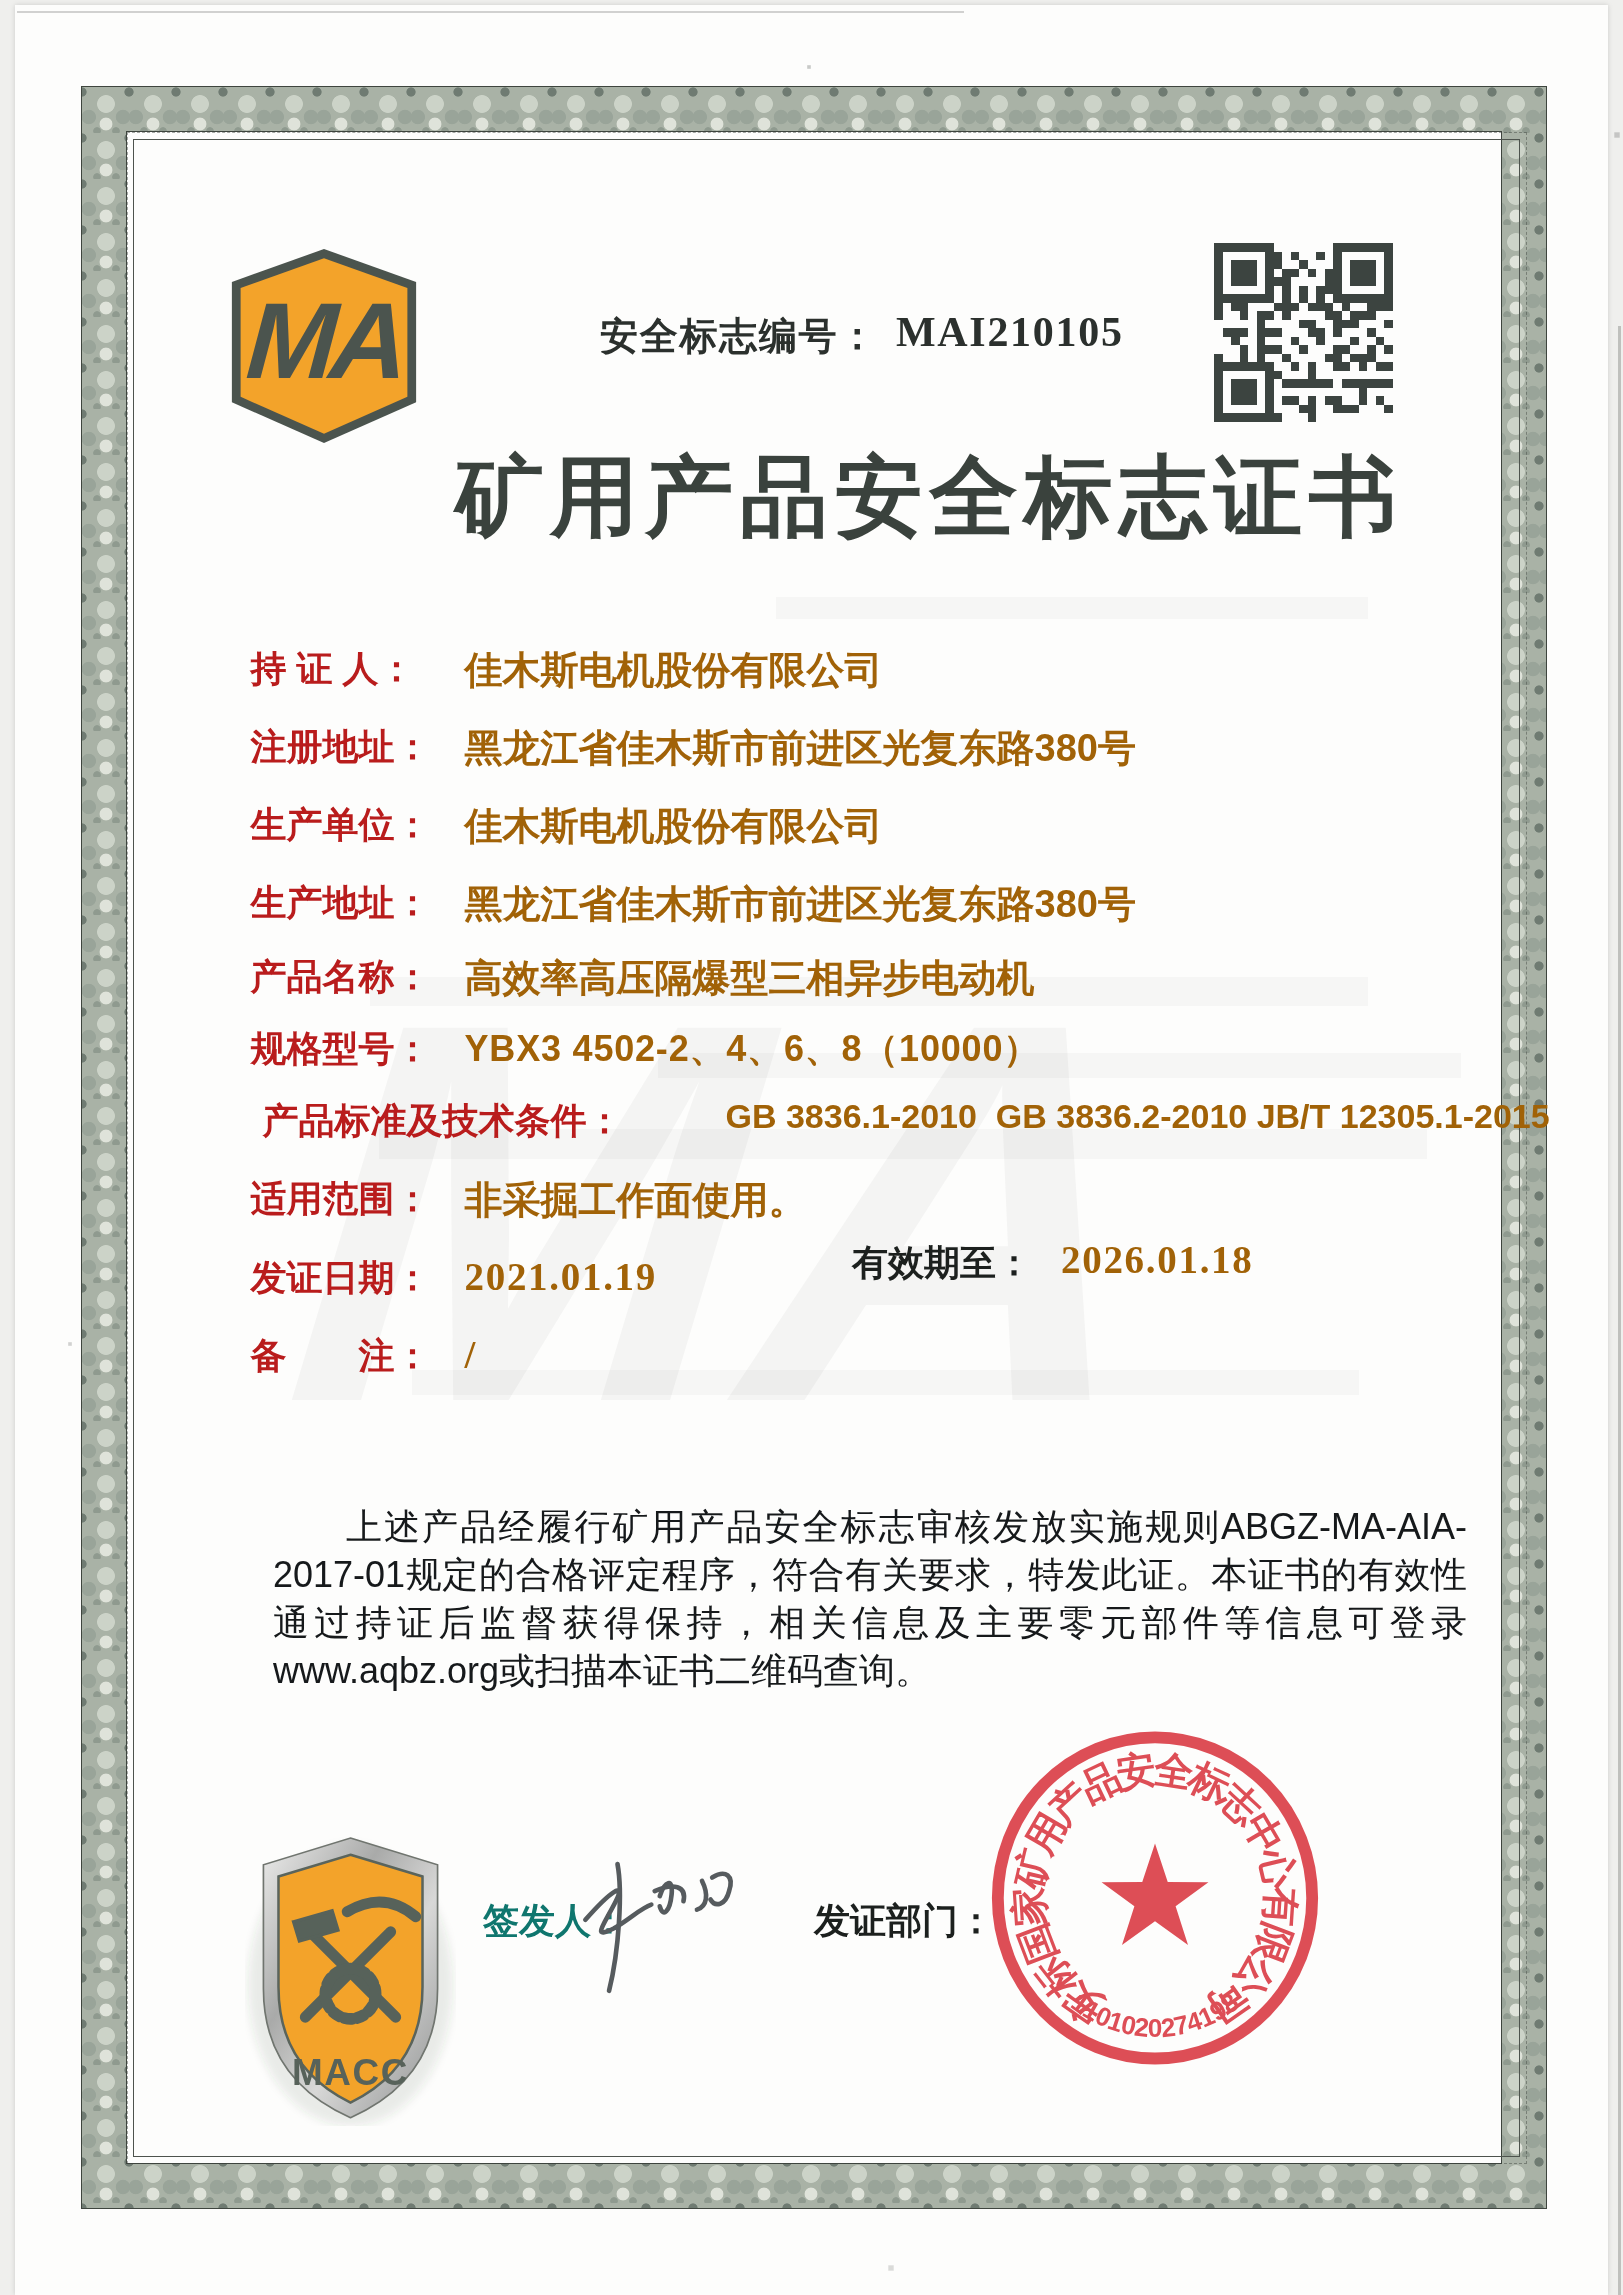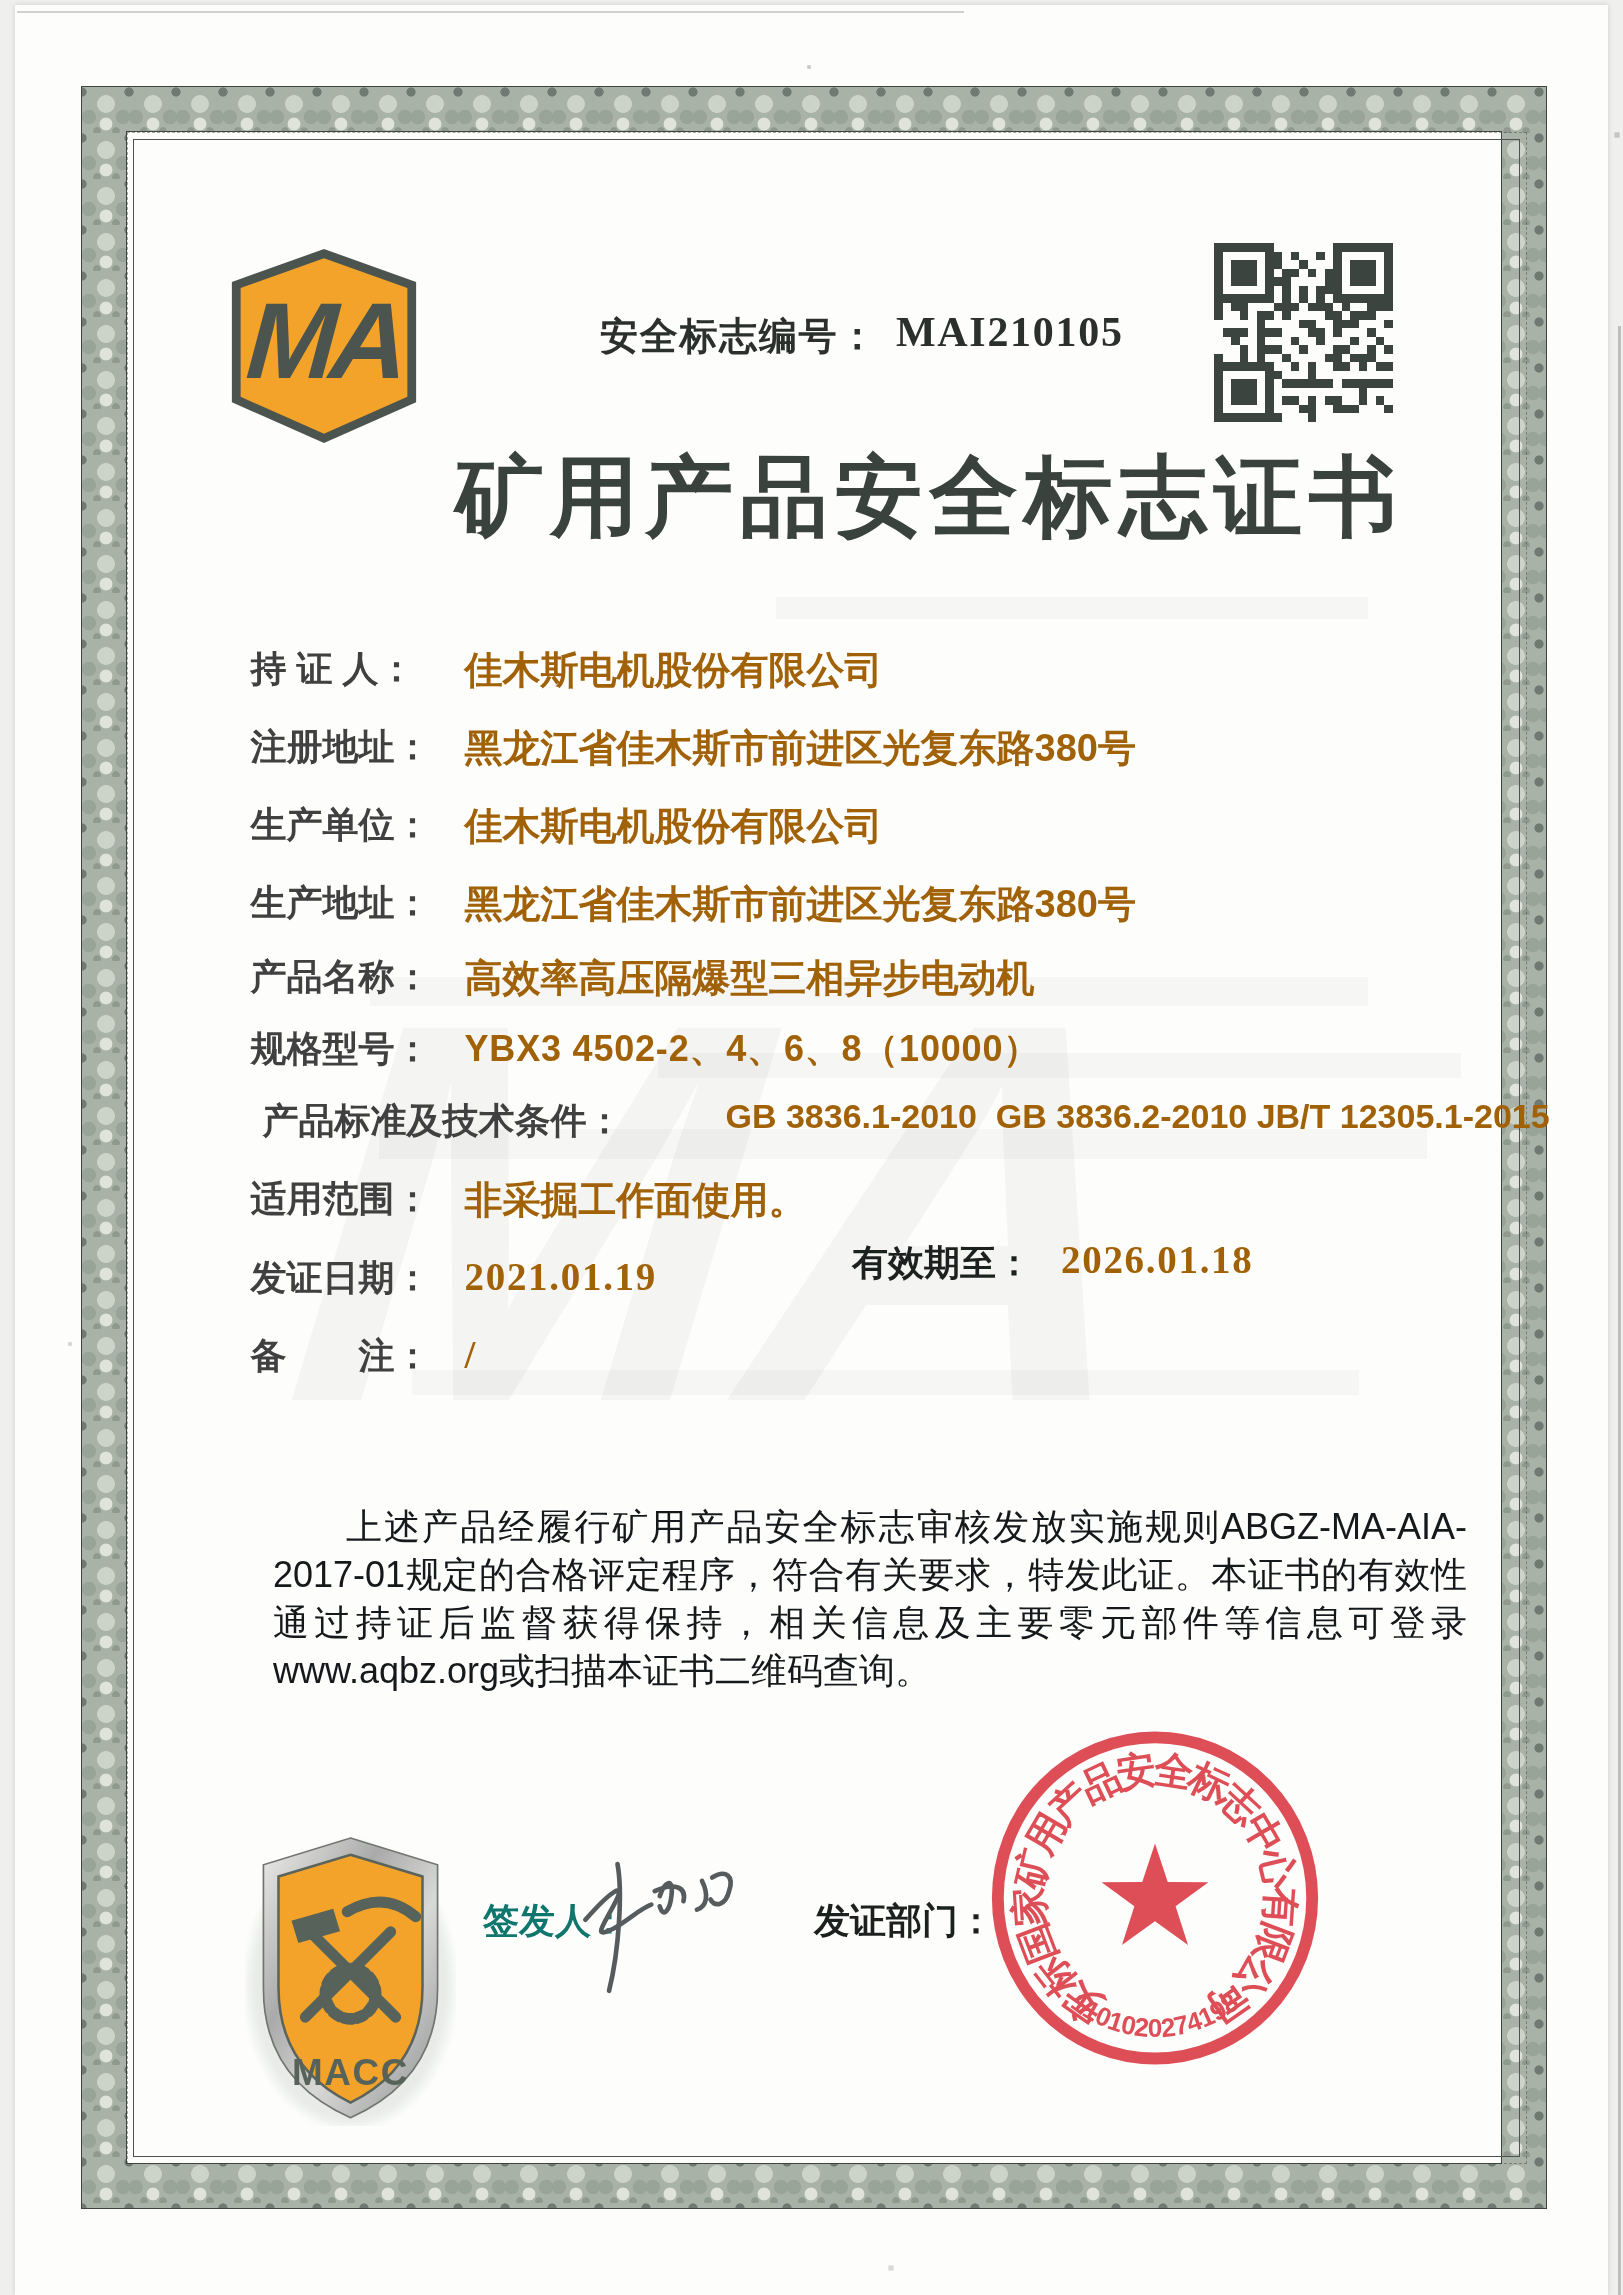--- a/index.html
+++ b/index.html
@@ -52,21 +52,21 @@
   
   .safety-no-label{position:absolute;left:585px;top:306px;font-size:38px;font-weight:700;color:#2b302d;letter-spacing:1.7px;}
   .safety-no{position:absolute;left:881px;top:303px;font-size:42px;font-weight:600;letter-spacing:1.7px;
     color:#2b302d;font-family:"Liberation Serif","DejaVu Serif",serif;}
   .qr{position:absolute;left:1199px;top:238px;width:179px;height:179px;}
   
   .title{position:absolute;left:118px;top:433px;width:1593px;text-align:center;font-size:88px;font-weight:700;
     letter-spacing:6.8px;color:#3a423d;font-family:"Liberation Serif","DejaVu Serif",serif;}
   
   .row{position:absolute;left:213px;white-space:pre;}
-  .lab{display:inline-block;font-weight:700;font-size:36px;color:#404040;vertical-align:top;}
+  .lab{display:inline-block;font-weight:700;font-size:36px;color:#b91c1c;vertical-align:top;}
   .w1{width:214px;}
   .w2{width:463px;margin-left:12px;}
   .val{font-size:38px;font-weight:600;color:#a16207;}
   .val.latin{font-size:36px;font-weight:700;letter-spacing:0.8px;}
   .val.gb{font-size:34px;font-weight:700;letter-spacing:0;}
   .val.date{font-family:"Liberation Serif","DejaVu Serif",serif;font-size:39px;font-weight:600;letter-spacing:1.7px;}
   .date-row{width:1201px;}
   .valid-label{position:absolute;left:624px;top:0;font-weight:700;font-size:36px;color:#1c201e;}
   .valid-value{position:absolute;left:833px;top:-1.7px;}
   

